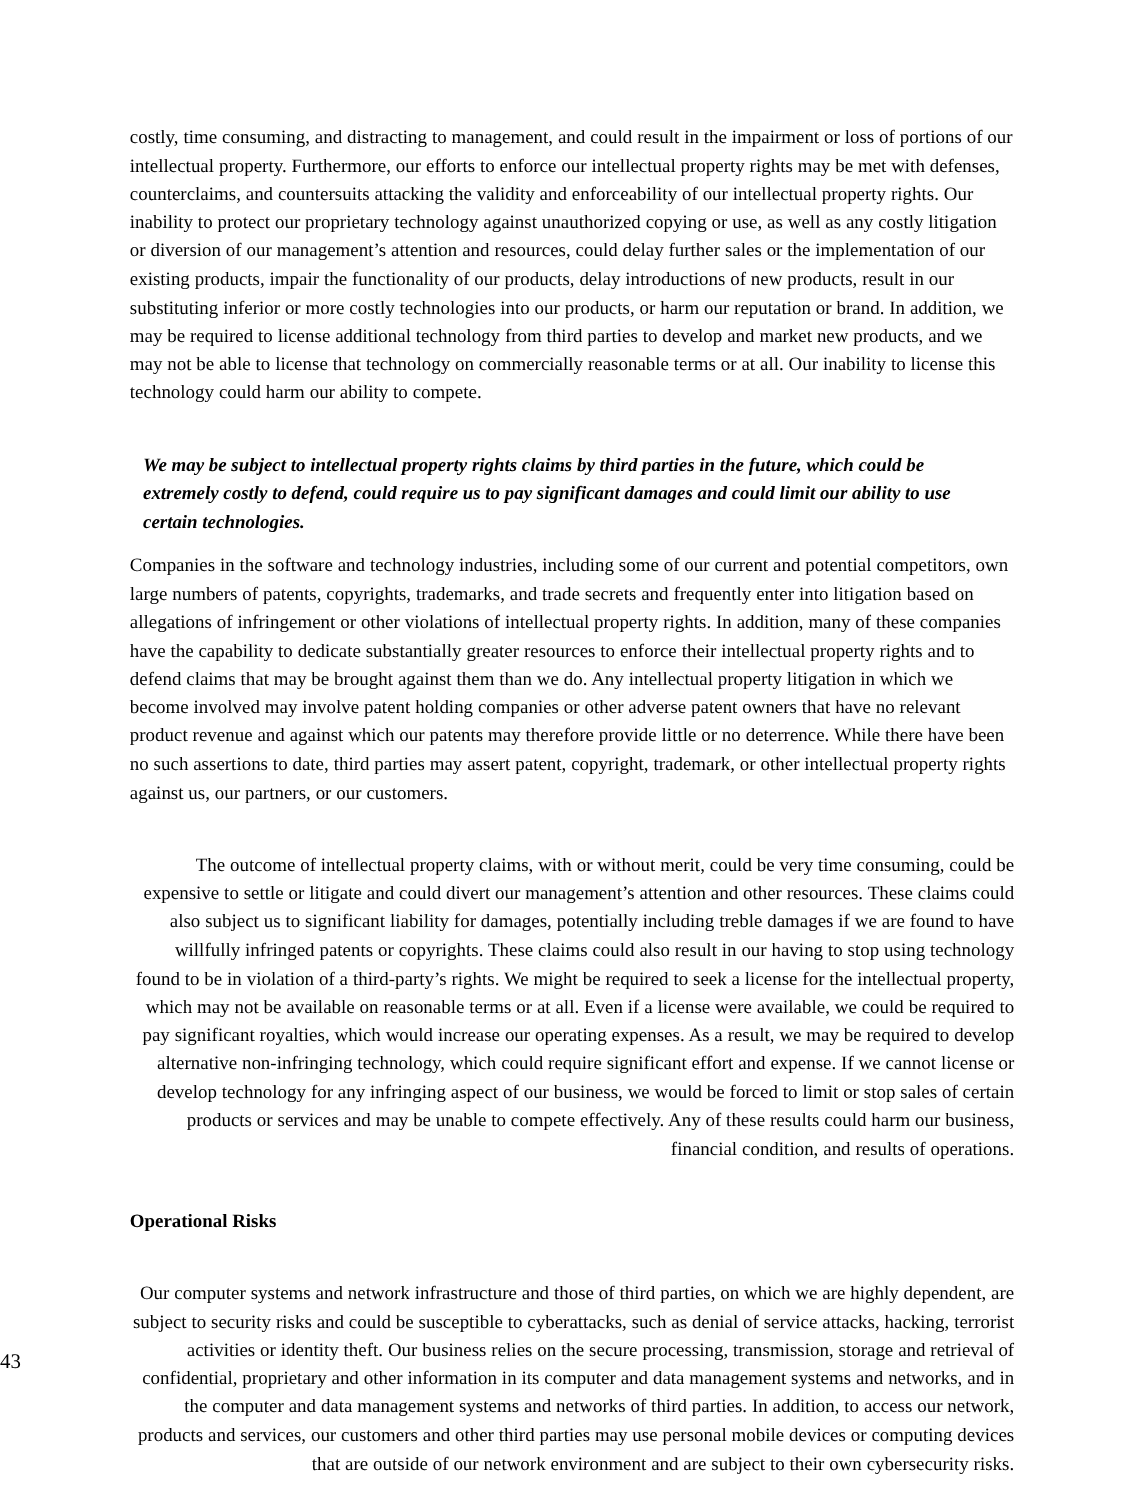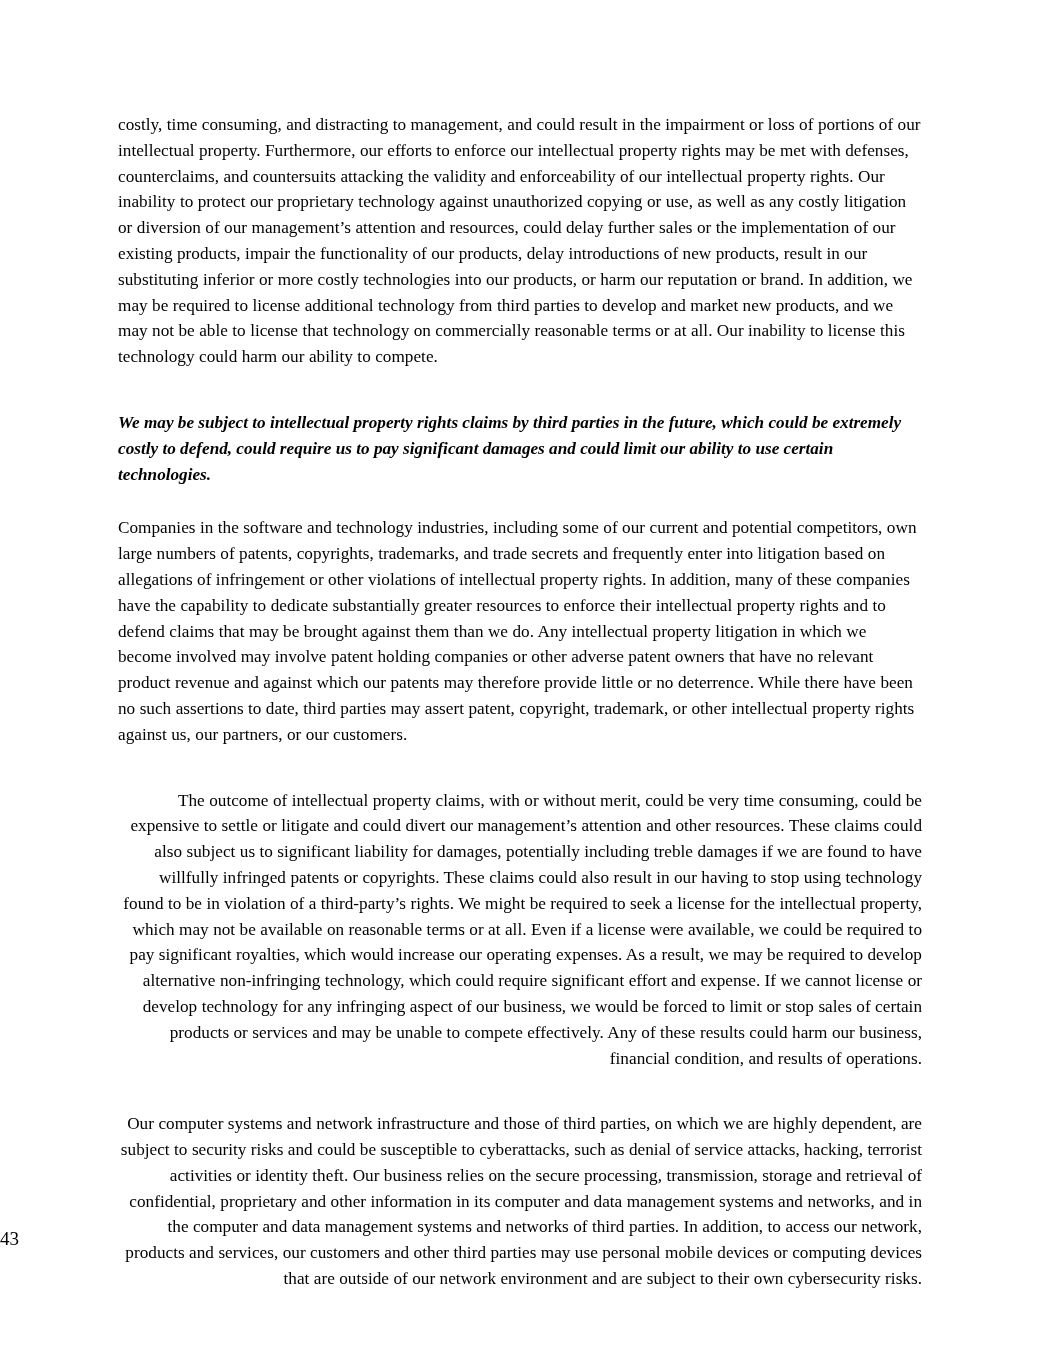--- a/index.html
+++ b/index.html
@@ -29,29 +29,29 @@
     font-size: 17.2px;
     line-height: 25.8px;
     text-align: left;
     margin: 0 0 0 0;
     letter-spacing: 0.02px;
     word-spacing: 0.1px;
   }
   
   .gap-para { margin-top: 40px; text-align: right; }
   
-  .gap-after-head { margin-top: 28px; }
+  .gap-after-head { margin-top: 14px; }
 
   .head-bold-italic {
     font-size: 17.2px;
     line-height: 25.8px;
     font-weight: bold;
     font-style: italic;
     text-align: left;
-    margin: 0;
+    margin: 12px;
   }
   .head-bold {
     font-size: 17.2px;
     line-height: 25.8px;
     font-weight: bold;
     font-style: normal;
     text-align: left;
     margin: 0;
   }
   .section-gap { margin-top: 40px; }
@@ -75,20 +75,21 @@
   <div class="content">
 
     <p class="para">costly, time consuming, and distracting to management, and could result in the impairment or loss of portions of our intellectual property. Furthermore, our efforts to enforce our intellectual property rights may be met with defenses, counterclaims, and countersuits attacking the validity and enforceability of our intellectual property rights. Our inability to protect our proprietary technology against unauthorized copying or use, as well as any costly litigation or diversion of our management’s attention and resources, could delay further sales or the implementation of our existing products, impair the functionality of our products, delay introductions of new products, result in our substituting inferior or more costly technologies into our products, or harm our reputation or brand. In addition, we may be required to license additional technology from third parties to develop and market new products, and we may not be able to license that technology on commercially reasonable terms or at all. Our inability to license this technology could harm our ability to compete.</p>
 
     <p class="head-bold-italic section-gap">We may be subject to intellectual property rights claims by third parties in the future, which could be extremely costly to defend, could require us to pay significant damages and could limit our ability to use certain technologies.</p>
 
     <p class="para gap-after-head">Companies in the software and technology industries, including some of our current and potential competitors, own large numbers of patents, copyrights, trademarks, and trade secrets and frequently enter into litigation based on allegations of infringement or other violations of intellectual property rights. In addition, many of these companies have the capability to dedicate substantially greater resources to enforce their intellectual property rights and to defend claims that may be brought against them than we do. Any intellectual property litigation in which we become involved may involve patent holding companies or other adverse patent owners that have no relevant product revenue and against which our patents may therefore provide little or no deterrence. While there have been no such assertions to date, third parties may assert patent, copyright, trademark, or other intellectual property rights against us, our partners, or our customers.</p>
 
     <p class="para gap-para">The outcome of intellectual property claims, with or without merit, could be very time consuming, could be expensive to settle or litigate and could divert our management’s attention and other resources. These claims could also subject us to significant liability for damages, potentially including treble damages if we are found to have willfully infringed patents or copyrights. These claims could also result in our having to stop using technology found to be in violation of a third-party’s rights. We might be required to seek a license for the intellectual property, which may not be available on reasonable terms or at all. Even if a license were available, we could be required to pay significant royalties, which would increase our operating expenses. As a result, we may be required to develop alternative non-infringing technology, which could require significant effort and expense. If we cannot license or develop technology for any infringing aspect of our business, we would be forced to limit or stop sales of certain products or services and may be unable to compete effectively. Any of these results could harm our business, financial condition, and results of operations.</p>
 
+    <p class="head-bold section-gap">Operational Risks</p>
 
 
     <p class="para gap-para">Our computer systems and network infrastructure and those of third parties, on which we are highly dependent, are subject to security risks and could be susceptible to cyberattacks, such as denial of service attacks, hacking, terrorist activities or identity theft. Our business relies on the secure processing, transmission, storage and retrieval of confidential, proprietary and other information in its computer and data management systems and networks, and in the computer and data management systems and networks of third parties. In addition, to access our network, products and services, our customers and other third parties may use personal mobile devices or computing devices that are outside of our network environment and are subject to their own cybersecurity risks.</p>
 
   </div>
 
   <div class="page-number">43</div>
 
 </div>
 

